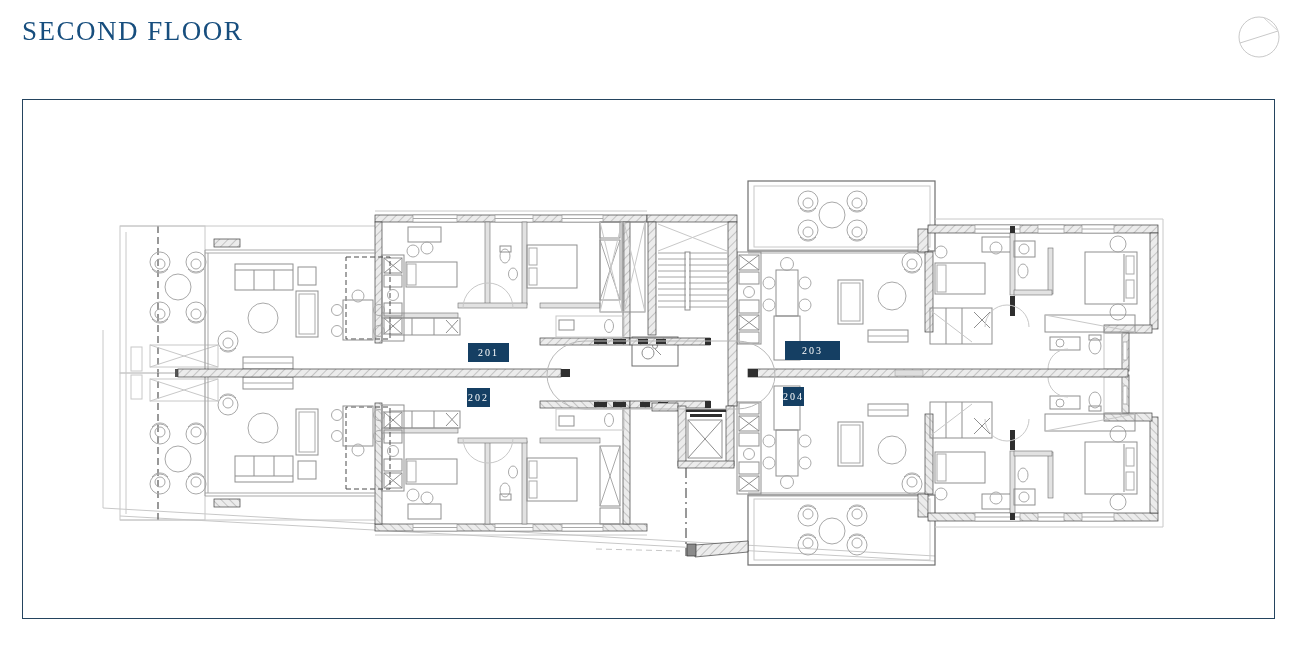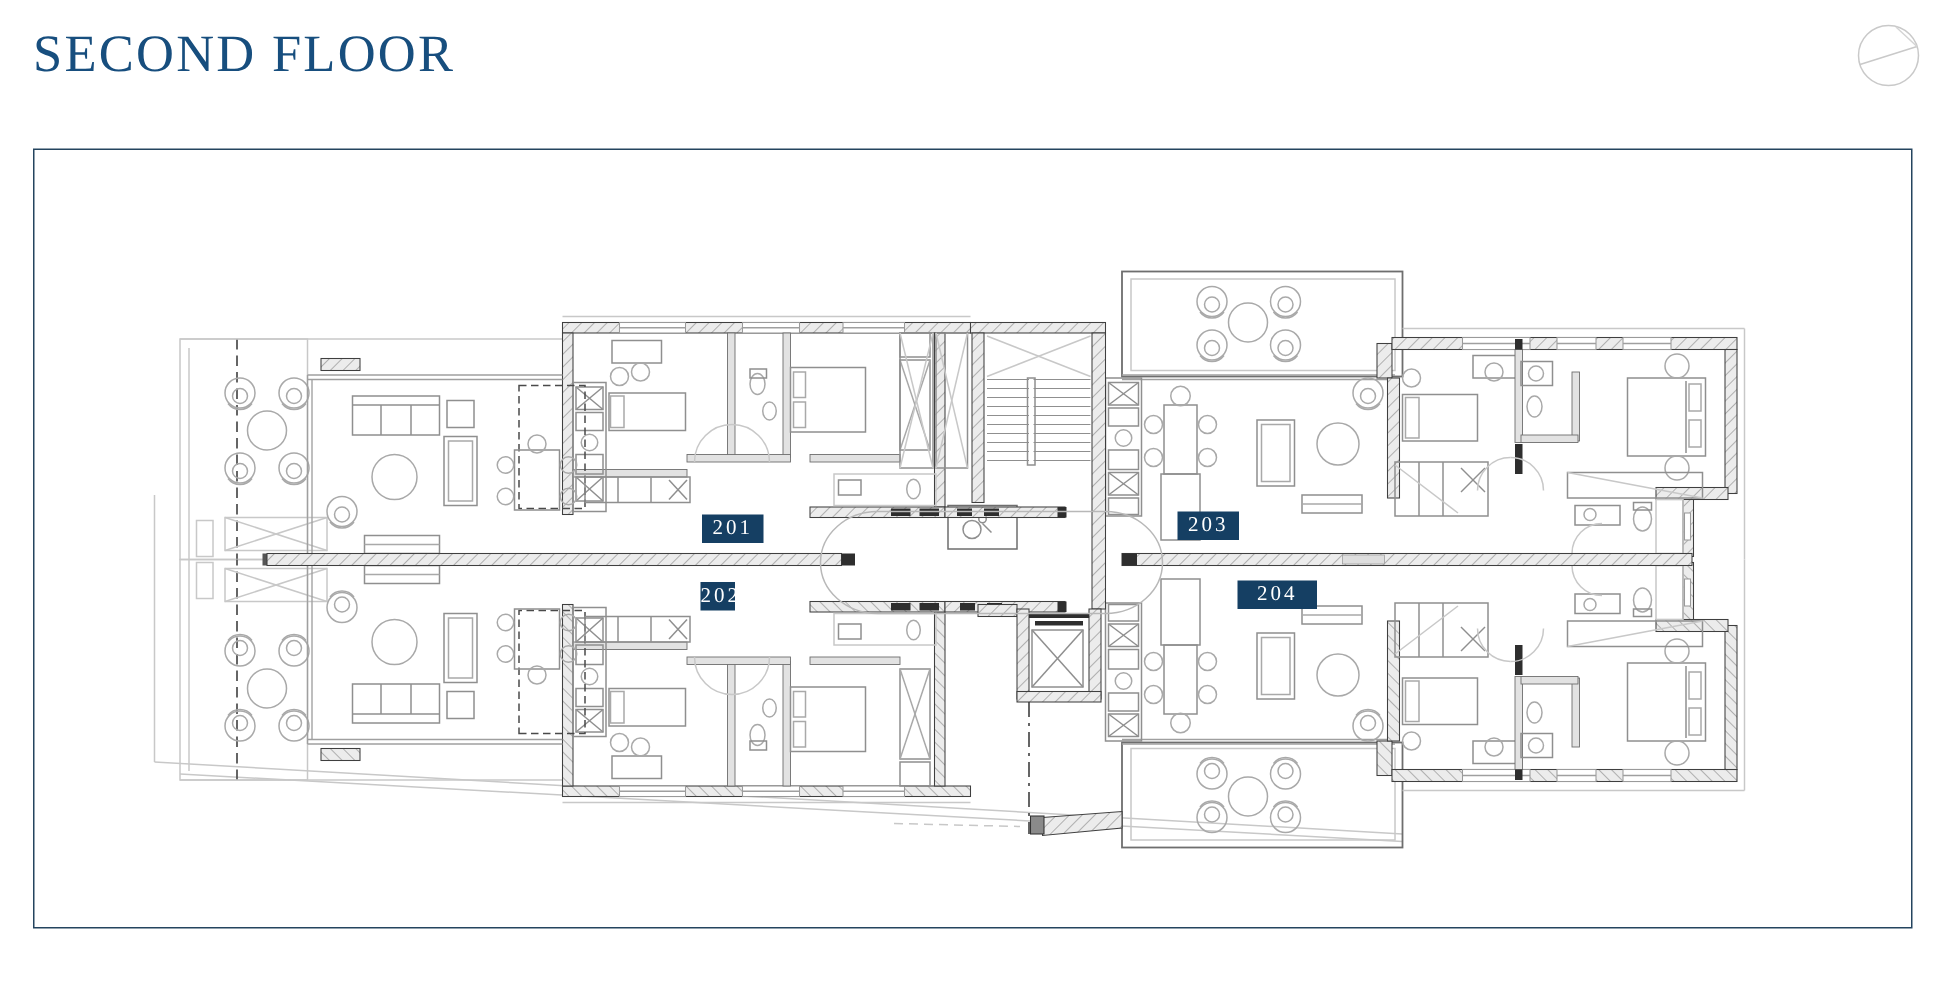--- a/index.html
+++ b/index.html
@@ -1,30 +1,30 @@
 <!DOCTYPE html>
 <html style="--title-color: #174e7e; --badge-bg: #153f63; --badge-fg: #ffffff; --frame-color: #24445f;"><head>
 <meta charset="utf-8">
 <style>
   html,body{margin:0;padding:0;background:#fff;}
   body{width:1301px;height:656px;position:relative;overflow:hidden;
        font-family:"Liberation Serif","DejaVu Serif",serif;}
-  .title{position:absolute;left:22px;top:16px;font-size:35px;letter-spacing:1.5px;
+  .title{position:absolute;left:22px;top:16px;font-size:27px;letter-spacing:1.5px;
          color:var(--title-color,#174e7e);white-space:nowrap;}
   .compass{position:absolute;left:1236px;top:14px;width:48px;height:46px;}
   .frame{position:absolute;left:22px;top:99px;width:1253px;height:520px;
          border:1.5px solid var(--frame-color,#24445f);box-sizing:border-box;}
   svg.plan{position:absolute;left:0;top:0;width:1301px;height:656px;}
   .badge{position:absolute;height:19px;line-height:19px;text-align:center;
          background:var(--badge-bg,#153f63);color:var(--badge-fg,#ffffff);
-         font-size:14px;letter-spacing:2px;}
+         font-size:10px;letter-spacing:2px;}
   #b201{left:468px;top:343px;width:41px}
   #b202{left:467px;top:388px;width:23px}
-  #b203{left:785px;top:341px;width:41px}
-  #b204{left:825px;top:387px;width:53px}
+  #b203{left:785px;top:341px;width:55px}
+  #b204{left:783px;top:387px;width:21px}
   
   .wall{fill:url(#hatch);stroke:#3f3f3f;stroke-width:.7}
   .dark{fill:#2e2e2e;stroke:none}
   .cap{fill:#555;stroke:none}
   .part{fill:#e2e2e2;stroke:#6e6e6e;stroke-width:.6}
   .furn{fill:none;stroke:#a9a9a9;stroke-width:1}
   .furnD{fill:none;stroke:#8f8f8f;stroke-width:1}
   .lite{fill:none;stroke:#c8c8c8;stroke-width:1}
   .glass{fill:none;stroke:#9f9f9f;stroke-width:.9}
   .win{fill:#fff;stroke:#9a9a9a;stroke-width:.7}

